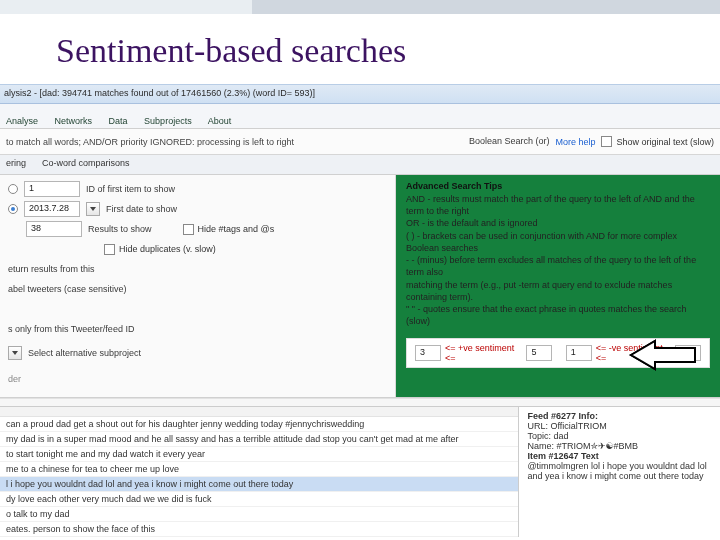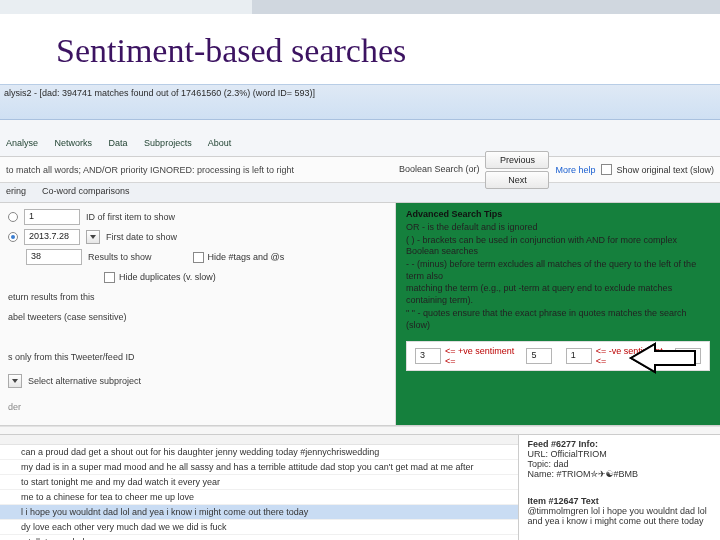--- a/index.html
+++ b/index.html
@@ -21,35 +21,35 @@
   }
   .slide-title {
     font-family: Georgia, "Times New Roman", serif;
     font-size: 34px;
     color: #3c1361;
     font-weight: normal;
     padding: 18px 0 14px 56px;
     background: #fff;
   }
   .titlebar {
-    height: 36px;
+    height: 20px;
     background: linear-gradient(#dfe9f5, #cfe0f3);
     border-top: 1px solid #b8cde6;
     border-bottom: 1px solid #a9c1df;
     font-size: 9px;
     color: #2b2b2b;
     padding: 3px 4px;
     white-space: nowrap;
     overflow: hidden;
   }
   .menubar {
     height: 20px;
     background: #f4f6f9;
     border-bottom: 1px solid #d0d0d0;
-    padding: 18px 6px;
+    padding: 12px 6px;
   }
   .menubar span { margin-right: 14px; color:#243; }
   .toolbar {
     display: flex;
     align-items: center;
     gap: 6px;
     background: #fbfbfb;
     border-bottom: 1px solid #d6d6d6;
     padding: 4px 6px;
     height: 26px;
@@ -121,21 +121,21 @@
   .arrow svg{filter:drop-shadow(0 0 0 #000);}
   .results {
     border-top:1px solid #ccc;
     display:flex;
   }
   .results-left{
     flex:1 1 72%;
     background:#fff;
   }
   .results-left .rrow{
-    padding:2px 21px; border-bottom:1px solid #f0f0f0;
+    padding:2px 6px; border-bottom:1px solid #f0f0f0;
     white-space:nowrap; overflow:hidden;
   }
   .results-left .rrow.sel{ background:#c9dcf3; }
   .results-right{
     flex:1 1 28%;
     border-left:1px solid #ccc;
     padding:4px 8px;
     background:#fff;
   }
   .hdr-line{height:10px;border-bottom:1px solid #e3e3e3;background:#f3f3f3;}
@@ -155,24 +155,20 @@
   <span>Networks</span>
   <span>Data</span>
   <span>Subprojects</span>
   <span>About</span>
 </div>
 
 <div class="toolbar">
   <span class="hint">to match all words; AND/OR priority IGNORED: processing is left to right</span>
   <div class="spacer"></div>
   <span class="label" style="text-align:center;line-height:1;">Boolean Search (or)</span>
-  <div style="display:flex;flex-direction:column;gap:2px;">
-    <span class="btn">Previous</span>
-    <span class="btn">Next</span>
-  </div>
   <span class="link">More help</span>
   <span class="ck">
     <span class="box"></span>
     <span>Show original text (slow)</span>
   </span>
 </div>
 
 <div class="tabstrip">
   <span>ering</span>
   <span>Co-word comparisons</span>
@@ -188,21 +184,21 @@
     <div class="row">
       <span class="radio sel"></span>
       <span class="field">2013.7.28</span>
       <span class="dd"></span>
       <span class="label">First date to show</span>
     </div>
     <div class="row">
       <span style="width:12px;"></span>
       <span class="field">38</span>
       <span class="label">Results to show</span>
-      <span class="ck" style="margin-left:10px;padding-left:25px;">
+      <span class="ck" style="padding-left:25px;">
         <span class="box"></span>
         <span>Hide #tags and @s</span>
       </span>
     </div>
     <div class="row">
       <span style="width:90px;"></span>
       <span class="ck">
         <span class="box"></span>
         <span>Hide duplicates (v. slow)</span>
       </span>
@@ -220,20 +216,21 @@
       <span class="dd"></span>
       <span class="label">Select alternative subproject</span>
     </div>
     <div class="row" style="margin-top:10px;color:#888;">
         <span>der</span>
       </div>
   </div>
 
   <div class="right">
     <div class="tips-title">Advanced Search Tips</div>
+    <div class="tips-line">AND - results must match the part of the query to the left of AND and the term to the right</div>
     <div class="tips-line">OR  - is the default and is ignored</div>
     <div class="tips-line">( )  - brackets can be used in conjunction with AND for more complex Boolean searches</div>
     <div class="tips-line">-    - (minus) before term excludes all matches of the query to the left of the term also</div>
     <div class="tips-line">       matching the term (e.g., put -term at query end to exclude matches containing term).</div>
     <div class="tips-line">" "  - quotes ensure that the exact phrase in quotes matches the search (slow)</div>
 
     <div class="sentrow" style="margin-top:10px;border:1px solid #ddd;">
       <span class="field small">3</span>
       <span class="label" style="margin:0 4px;color:#b00;">&lt;= +ve sentiment &lt;=</span>
       <span class="field small">5</span>
@@ -263,16 +260,16 @@
     <div class="rrow sel">l i hope you wouldnt dad lol and yea i know i might come out there today</div>
     <div class="rrow">dy love each other very much dad we we did is fuck</div>
     <div class="rrow">o talk to my dad</div>
     <div class="rrow">eates. person to show the face of this</div>
   </div>
   <div class="results-right">
     <div style="font-weight:bold;">Feed #6277 Info:</div>
     <div><span>URL:</span> <span>OfficialTRIOM</span></div>
     <div><span>Topic:</span> <span>dad</span></div>
     <div><span>Name:</span> <span>#TRIOM✮✈☯#BMB</span></div>
-    <div style="margin-top:17px;font-weight:bold;">Item #12647 Text</div>
+    <div style="margin-top:0;font-weight:bold;">Item #12647 Text</div>
     <div>@timmolmgren lol i hope you wouldnt dad lol and yea i know i might come out there today</div>
   </div>
 </div>
 
 </body></html>

